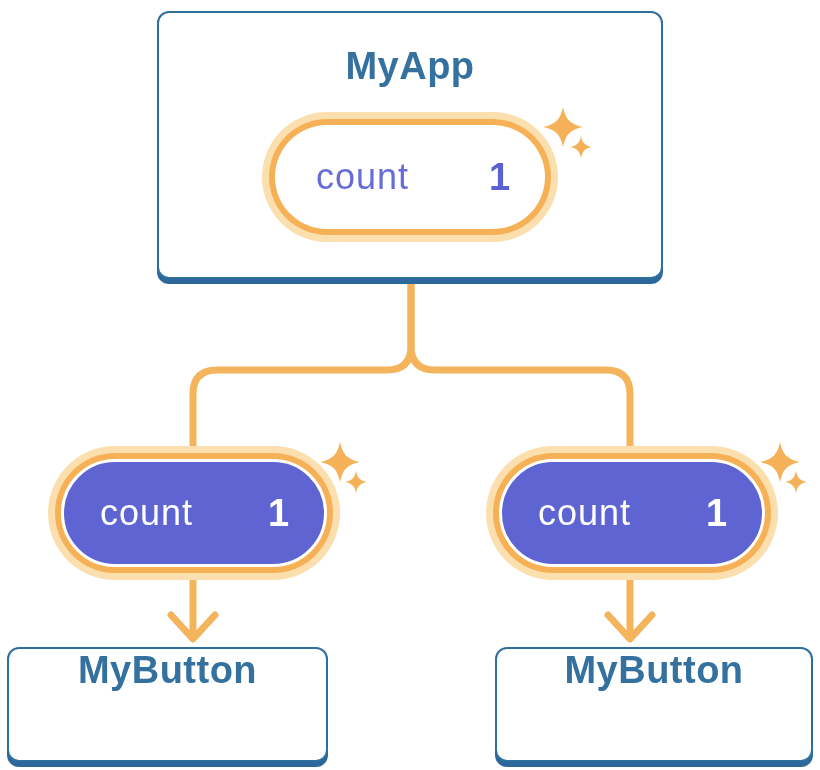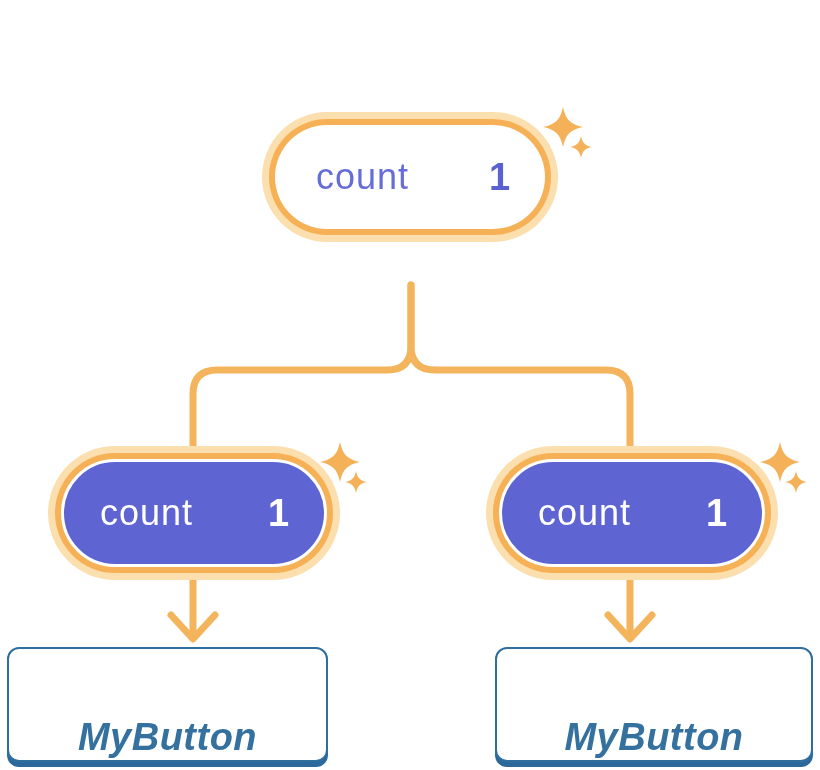--- a/index.html
+++ b/index.html
@@ -36,22 +36,21 @@
     display: flex;
     justify-content: center;
   }
   .card-root {
     left: 157px; top: 11px;
     width: 506px; height: 268px;
     align-items: flex-start;
   }
   .card-root .card-title { margin-top: 32px; }
   .card-child {
-    align-items: flex-end;
-    font-style: italic;
+    align-items: flex-start;
   }
   .card-child-left  { left: 7px;   top: 647px; width: 321px; height: 115px; }
   .card-child-right { left: 495px; top: 647px; width: 318px; height: 115px; }
   .card-title {
     color: #35719f;
     font-size: 38px;
     font-weight: 600;
     letter-spacing: 0.5px;
     line-height: 1.15;
   }
@@ -123,20 +122,23 @@
 
 <div class="canvas">
 
   <svg class="overlay connectors" viewBox="0 0 820 770">
     <path class="connector-path" d="M 411 285 L 411 346 Q 411 370 387 370 L 217 370 Q 193 370 193 394 L 193 637"></path>
     <path class="connector-path" d="M 411 285 L 411 346 Q 411 370 435 370 L 606 370 Q 630 370 630 394 L 630 637"></path>
     <path class="connector-path" d="M 171 615 L 193 639 L 215 615"></path>
     <path class="connector-path" d="M 608 615 L 630 639 L 652 615"></path>
   </svg>
 
+  <div class="card card-root">
+    <div class="card-title">MyApp</div>
+  </div>
 
   <div class="pill pill-light pill-root">
     <div class="pill-ring">
       <div class="pill-core">
         <span class="pill-key">count</span>
         <span class="pill-sep"></span>
         <span class="pill-val">1</span>
       </div>
     </div>
   </div>

